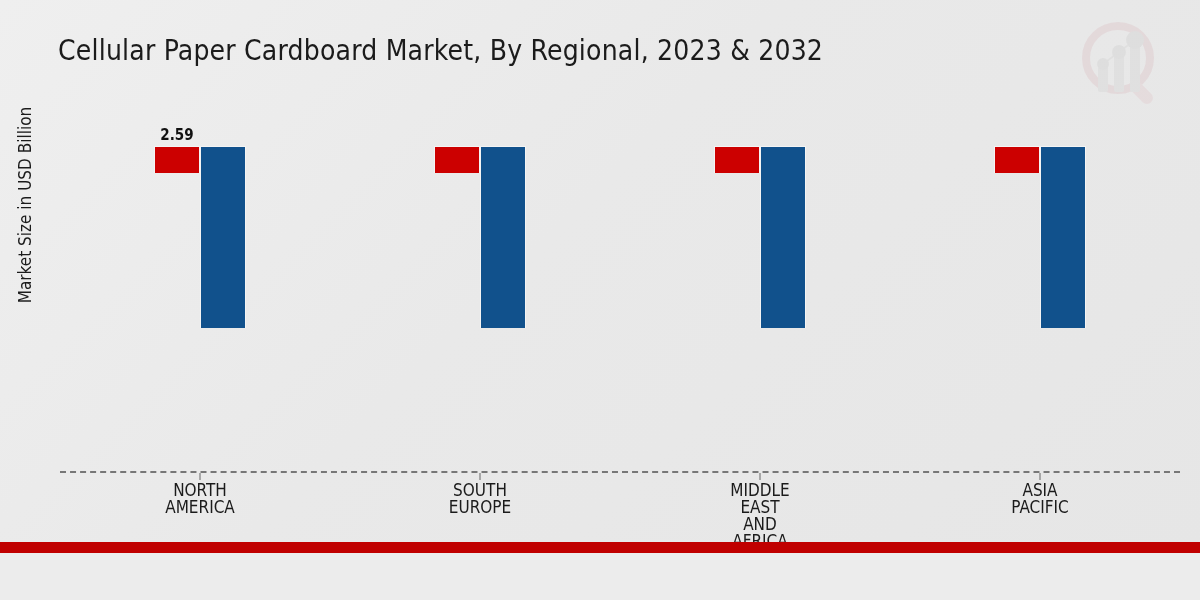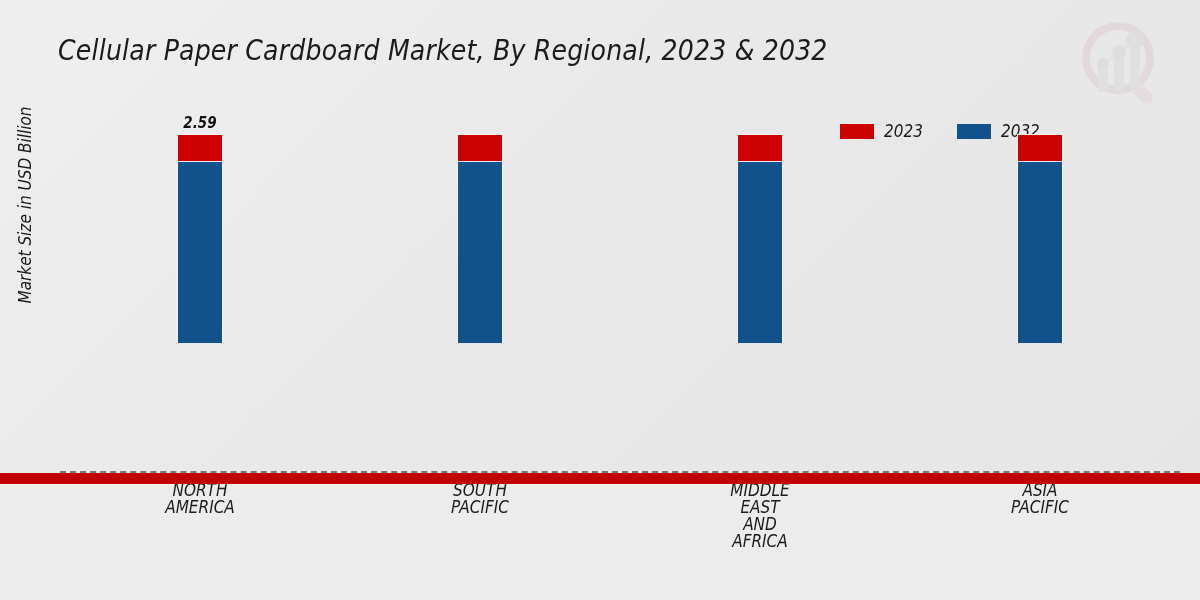--- a/index.html
+++ b/index.html
@@ -9,24 +9,23 @@
   body {
     width: 1200px;
     height: 600px;
     font-family: "DejaVu Sans", sans-serif;
     background: #ececec;
     overflow: hidden;
   }
   .figure {
     position: relative;
     width: 1200px;
-    height: 484px;
+    height: 553px;
     background: linear-gradient(135deg, #efefef 0%, #e9e9e9 45%, #e6e6e6 100%);
     box-sizing: border-box;
-    font-style: italic;
   }
 
   
   .watermark {
     position: absolute;
     right: 26px;
     top: 14px;
     width: 100px;
     height: 100px;
     opacity: 0.30;
@@ -111,26 +110,25 @@
     display: flex;
   }
   .group {
     position: relative;
     flex: 1 1 0;
     height: 100%;
   }
   .bars {
     position: absolute;
     left: 50%;
-    bottom: 16px;
+    bottom: 4px;
     transform: translateX(-50%);
     display: flex;
     align-items: flex-start;
     height: 100%;
-    flex-direction: column;
   }
   .bar {
     width: 46px;
     box-sizing: border-box;
     border: 1px solid #f4f4f4;
     border-bottom: none;
     position: relative;
   }
   .bar.b2023 { background: #cc0000; }
   .bar.b2032 { background: #11518c; }
@@ -193,30 +191,20 @@
       <line x1="29" y1="50" x2="45" y2="38" stroke="#cfcfcf" stroke-width="2"></line>
       <line x1="45" y1="38" x2="61" y2="26" stroke="#cfcfcf" stroke-width="2"></line>
       <circle cx="29" cy="50" r="6" fill="#c9c9c9"></circle>
       <circle cx="45" cy="38" r="7" fill="#c9c9c9"></circle>
       <circle cx="61" cy="26" r="9" fill="#c9c9c9"></circle>
     </svg>
   </div>
 
   <div class="chart-title">Cellular Paper Cardboard Market, By Regional, 2023 &amp; 2032</div>
 
-  <div class="legend">
-    <div class="legend-item">
-      <span class="legend-swatch" style="background:#cc0000"></span>
-      <span class="legend-label">2023</span>
-    </div>
-    <div class="legend-item">
-      <span class="legend-swatch" style="background:#11518c"></span>
-      <span class="legend-label">2032</span>
-    </div>
-  </div>
 
   <div class="ylabel">Market Size in USD Billion</div>
 
   <div class="plot">
     <div class="baseline"></div>
     <div class="groups">
 
       <div class="group">
         <div class="bars">
           <div class="bar b2023" style="height:27px">
@@ -230,21 +218,21 @@
       </div>
 
 
       <div class="group">
         <div class="bars">
           <div class="bar b2023" style="height:27px"></div>
           <div class="bar b2032" style="height:182px"></div>
         </div>
         <span class="tick"></span>
         <div class="cat-label">SOUTH
-PACIFIC</div>
+EUROPE</div>
       </div>
 
       <div class="group">
         <div class="bars">
           <div class="bar b2023" style="height:27px"></div>
           <div class="bar b2032" style="height:182px"></div>
         </div>
         <span class="tick"></span>
         <div class="cat-label">MIDDLE
 EAST

